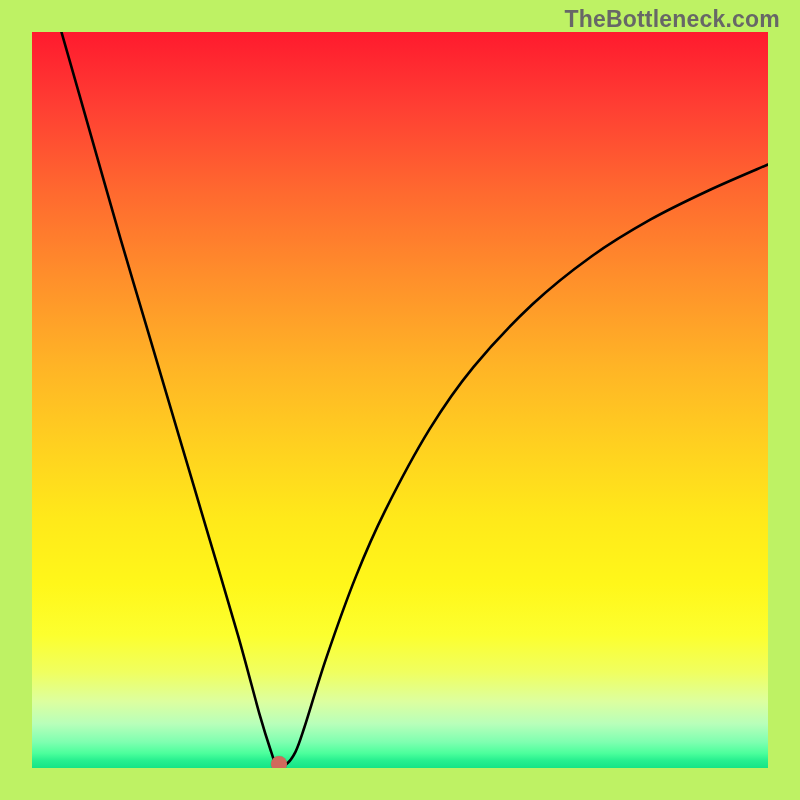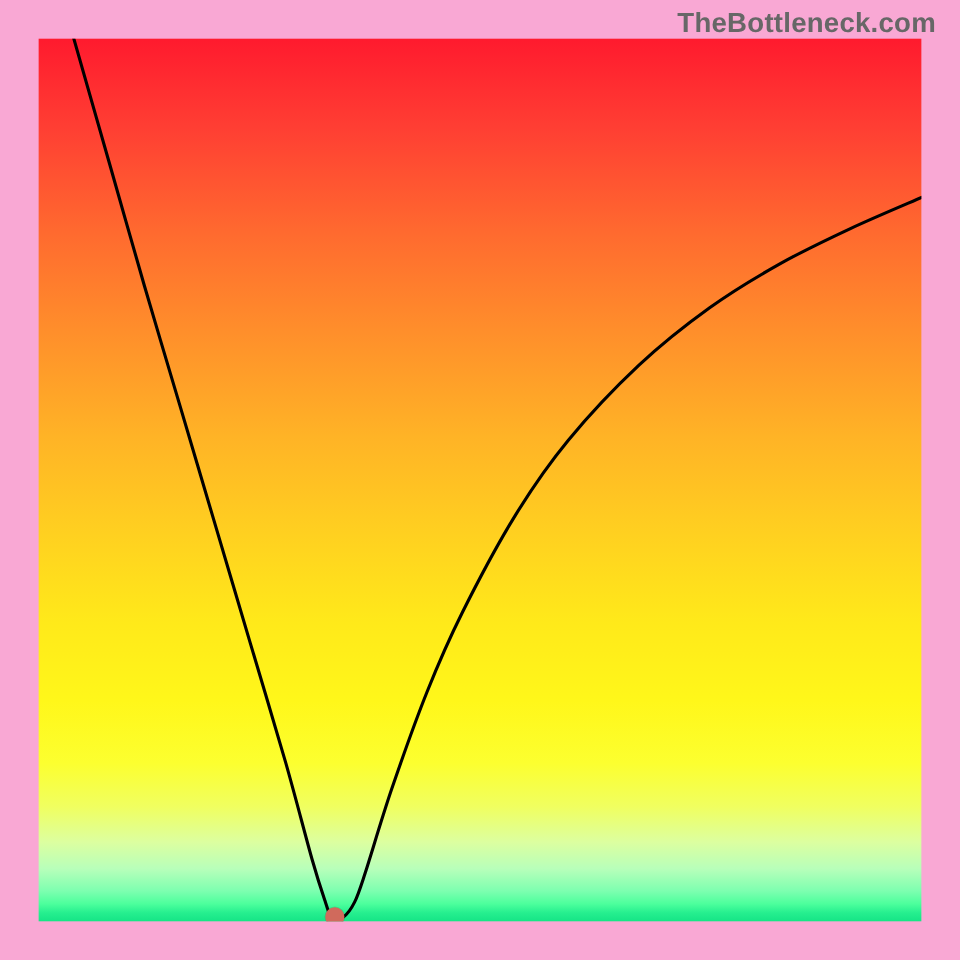--- a/index.html
+++ b/index.html
@@ -7,21 +7,21 @@
     padding: 0;
     width: 800px;
     height: 800px;
     background: #000;
     overflow: hidden;
   }
   .frame {
     position: relative;
     width: 800px;
     height: 800px;
-    background: #f9a8d4;
+    background: #bef264;
   }
   .plot-area {
     position: absolute;
     left: 32px;
     top: 32px;
     width: 736px;
     height: 736px;
     overflow: hidden;
   }
   .gradient-bg {

